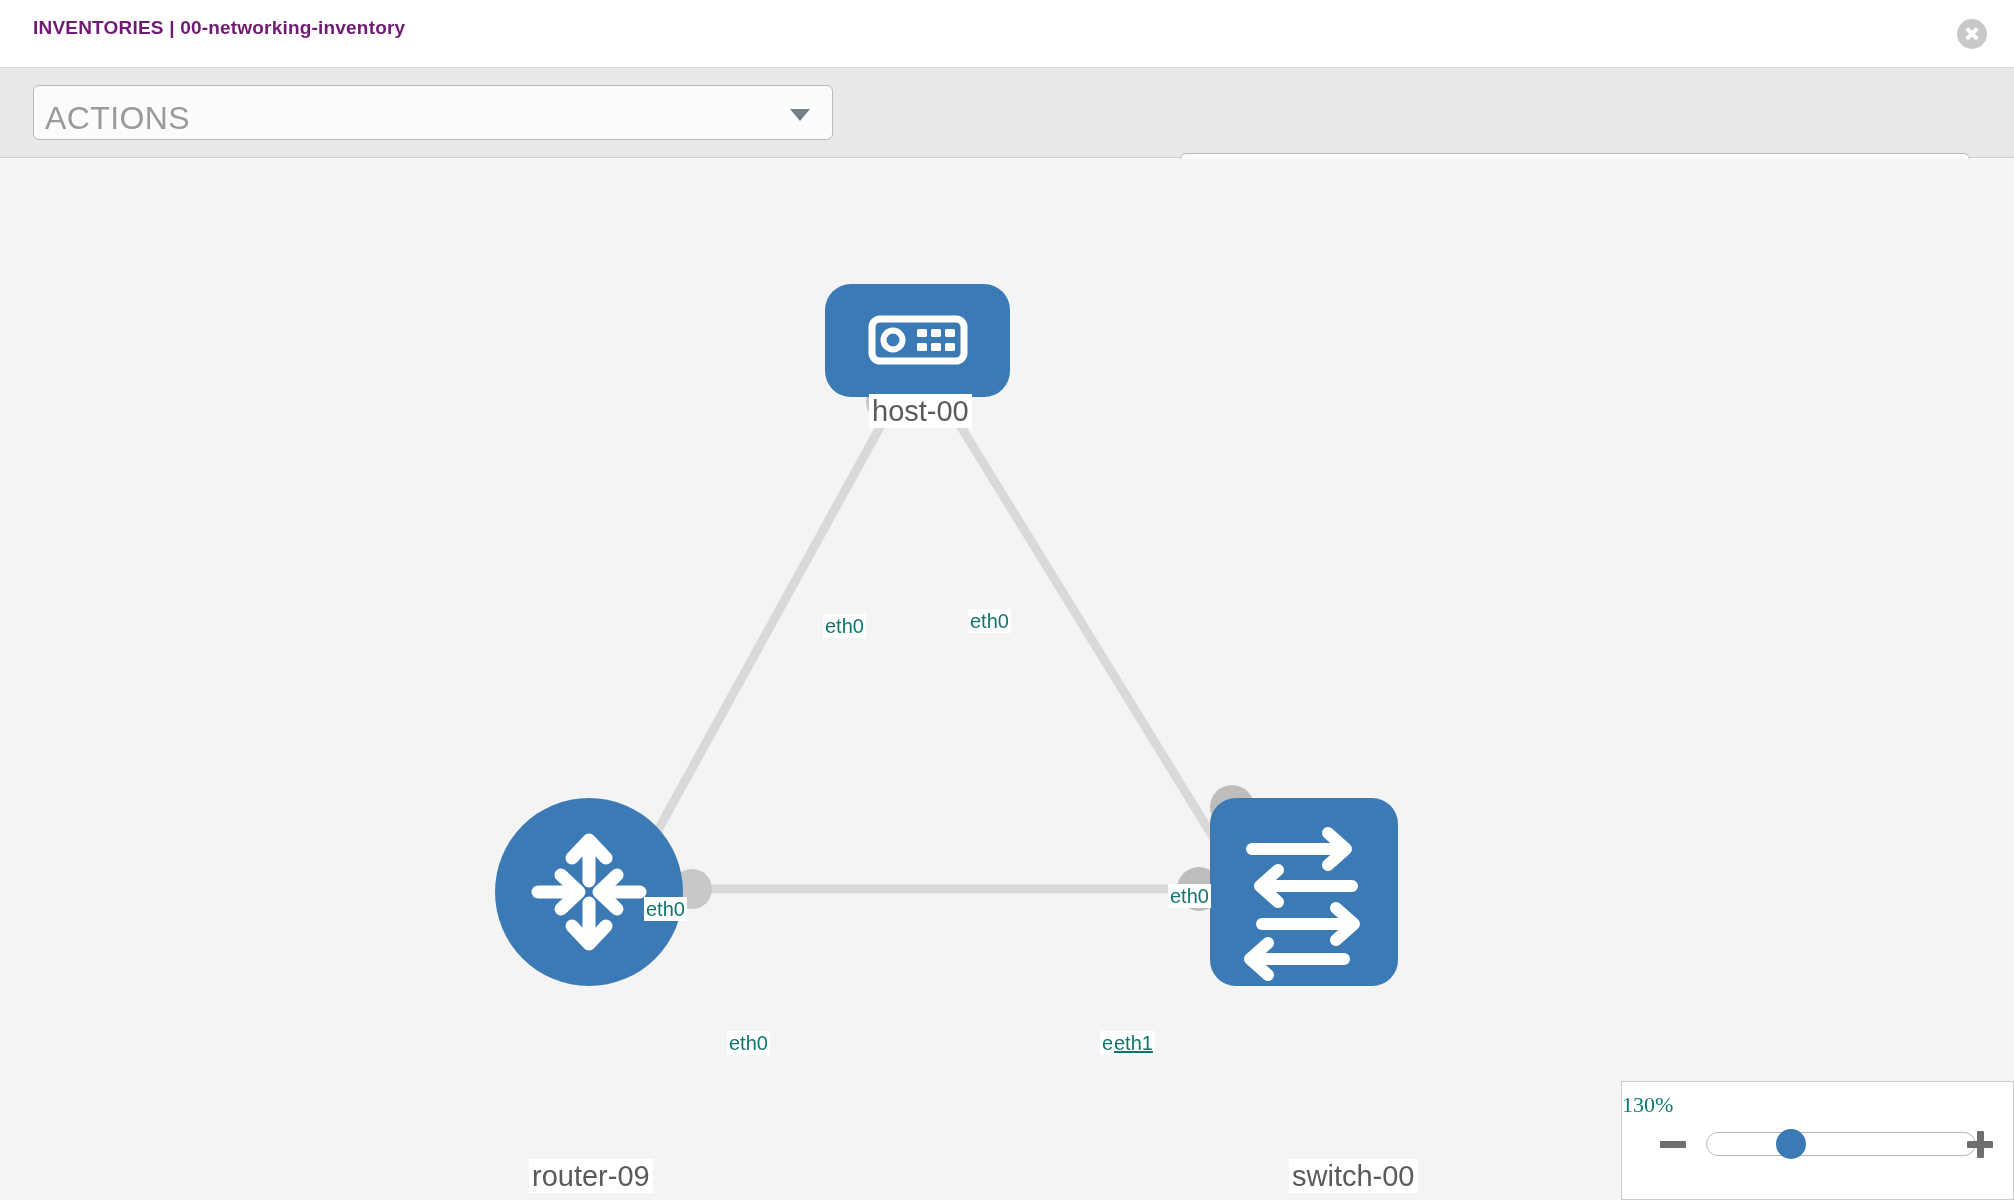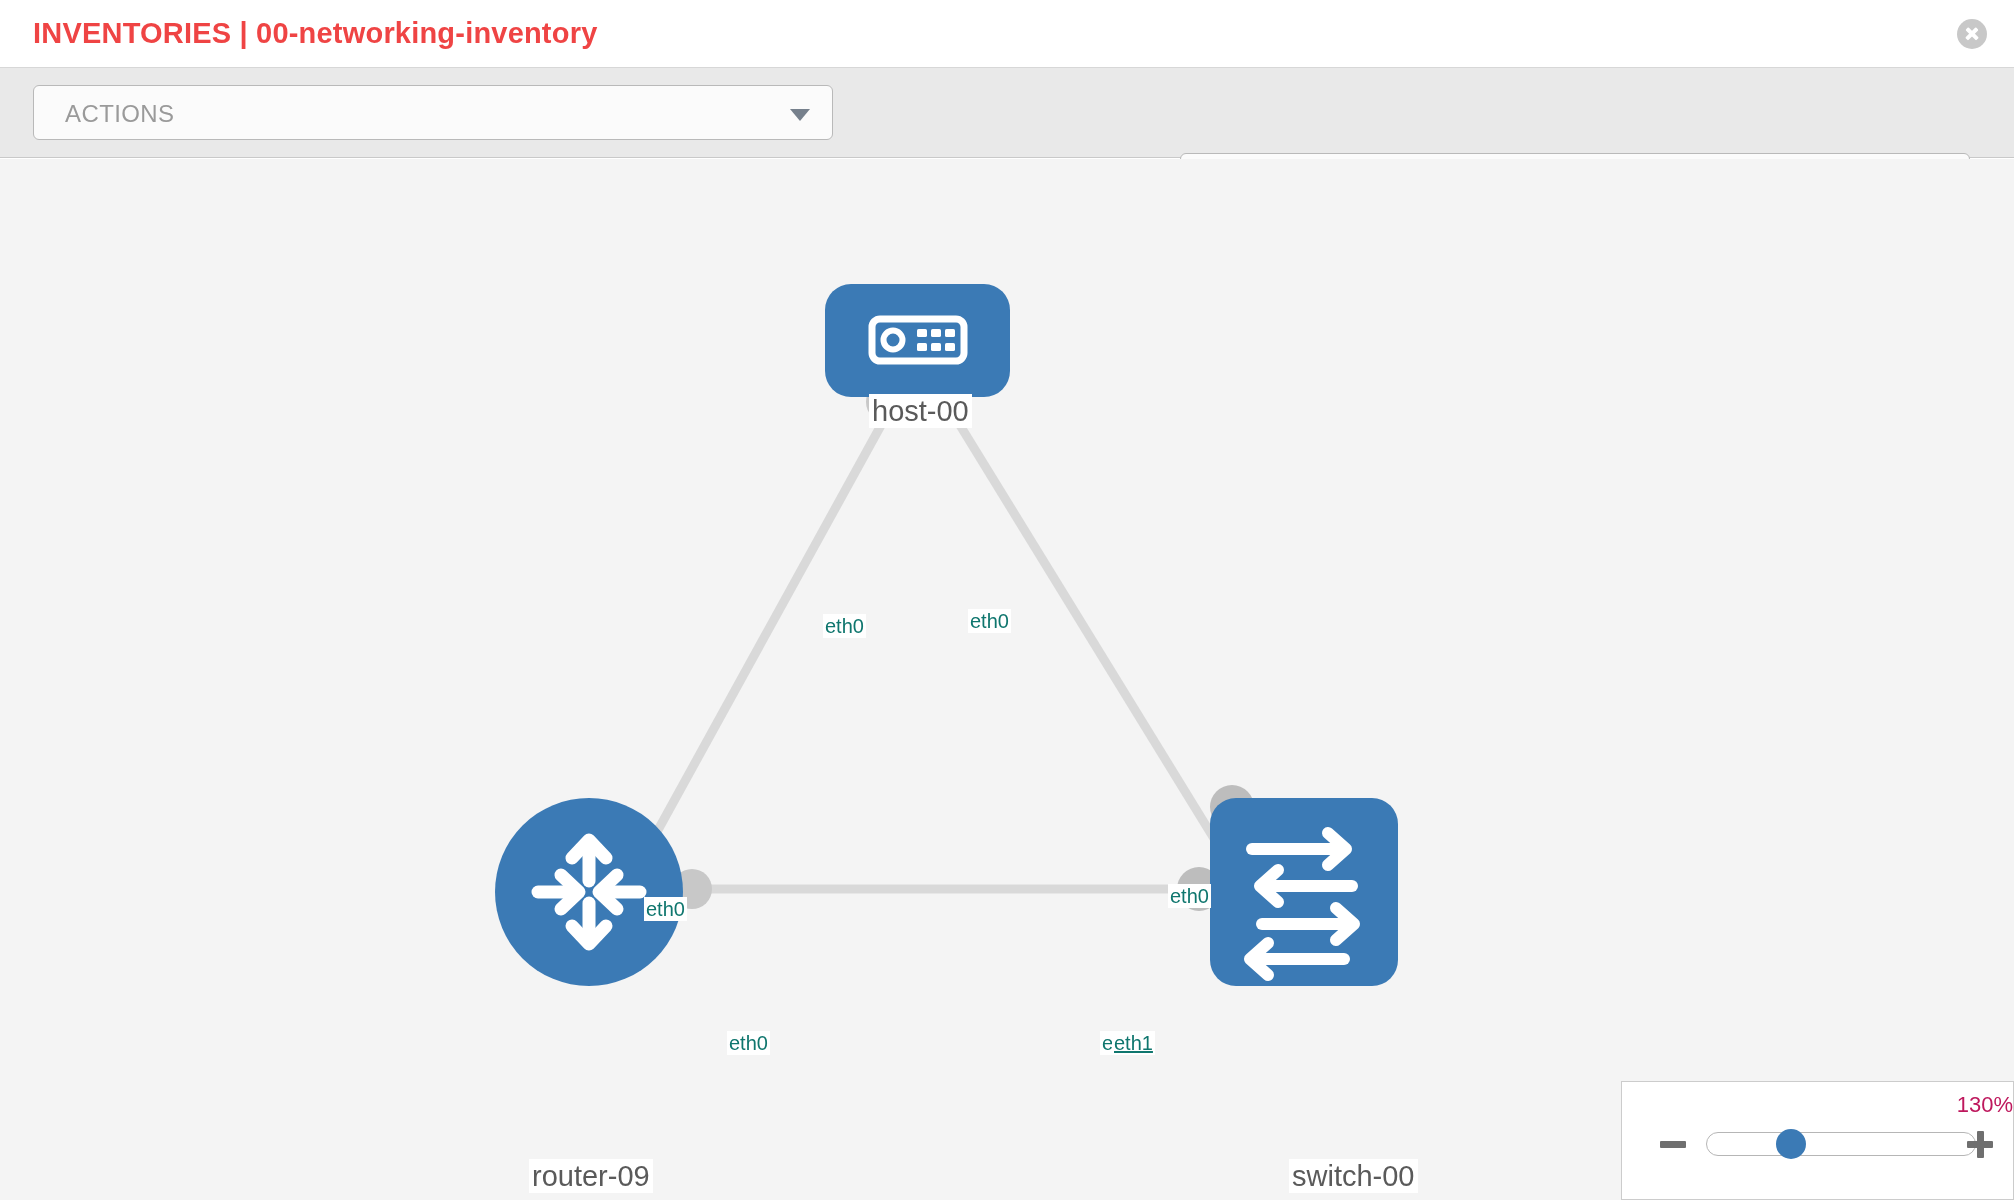--- a/index.html
+++ b/index.html
@@ -22,23 +22,23 @@
     width: 2014px;
     height: 68px;
     background: #ffffff;
     border-bottom: 1px solid #d7d7d7;
     box-sizing: border-box;
   }
   .page-title {
     position: absolute;
     left: 33px;
     top: 17px;
-    font-size: 29px;
+    font-size: 19px;
     font-weight: bold;
-    color: #ef4444;
+    color: #701a75;
     letter-spacing: 0.2px;
     white-space: nowrap;
   }
   .close-btn {
     position: absolute;
     right: 27px;
     top: 19px;
     width: 30px;
     height: 30px;
     border-radius: 50%;
@@ -77,23 +77,23 @@
     width: 800px;
     height: 55px;
     background: #fbfbfb;
     border: 1px solid #b9b9b9;
     border-radius: 6px;
     box-sizing: border-box;
     cursor: pointer;
   }
   .actions-select .label {
     position: absolute;
-    left: 31px;
+    left: 11px;
     top: 14px;
-    font-size: 24px;
+    font-size: 32px;
     color: #9a9a9a;
     letter-spacing: 0.4px;
   }
   .caret {
     position: absolute;
     right: 22px;
     top: 23px;
     width: 0; height: 0;
     border-left: 10px solid transparent;
     border-right: 10px solid transparent;
@@ -176,23 +176,24 @@
     height: 119px;
     background: #ffffff;
     border: 1px solid #cccccc;
     box-sizing: border-box;
   }
   .zoom-value {
     position: absolute;
     top: 10px;
     left: 0;
     width: 100%;
-    text-align: right;
+    text-align: left;
     font-size: 22px;
-    color: #be185d;
+    color: #0f766e;
+    font-family: Liberation Serif, serif;
   }
   .zoom-minus, .zoom-plus {
     position: absolute;
     top: 47px;
     width: 30px;
     height: 30px;
     cursor: pointer;
   }
   .zoom-minus { left: 36px; }
   .zoom-plus  { right: 18px; }

